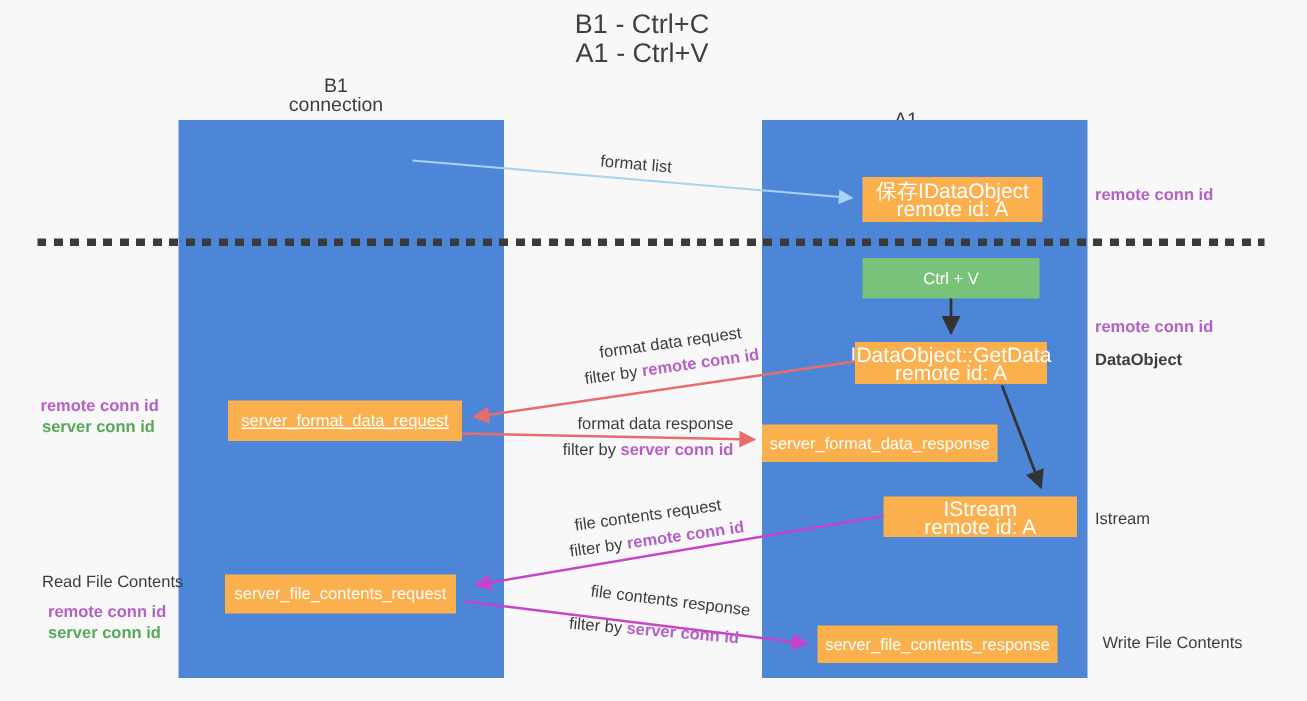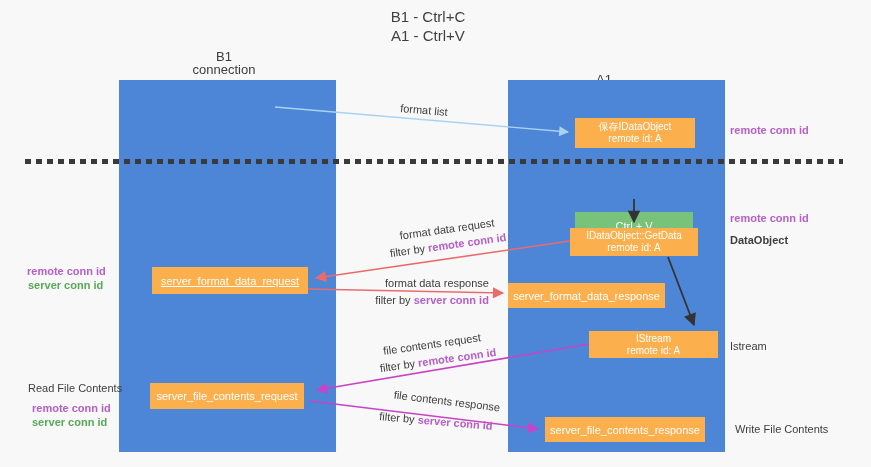--- a/index.html
+++ b/index.html
@@ -1,33 +1,33 @@
 <!DOCTYPE html>
 <html><head>
 <meta charset="utf-8">
 <style>
   html,body{margin:0;padding:0;}
   body{background:#f8f8f8;font-family:"Liberation Sans",sans-serif;}
   #canvas{position:relative;width:871px;height:467px;background:#f8f8f8;overflow:hidden;}
 
-  .title{position:absolute;transform:translateX(-50%);font-size:15px;color:#3f3f3f;
+  .title{position:absolute;transform:translateX(-50%);font-size:18px;color:#3f3f3f;
          text-align:center;line-height:19px;}
 
   .lane{position:absolute;background:#4d86d6;}
   .lane-header{position:absolute;transform:translateX(-50%);font-size:13px;color:#3d3d3d;
                text-align:center;line-height:13px;white-space:nowrap;}
 
   .divider{position:absolute;height:5px;
            background:repeating-linear-gradient(90deg,#3a3a3a 0 6px,transparent 6px 11px);}
 
   .box{position:absolute;display:flex;align-items:center;justify-content:center;
        color:#fff;font-size:11px;text-align:center;white-space:nowrap;}
   .box.green{background:#79c279;}
   .box.orange{background:#fbb04d;}
-  .box.two-line{flex-direction:column;font-size:10px;line-height:12px;}
+  .box.two-line{flex-direction:column;font-size:14px;line-height:12px;}
 
   .lbl{position:absolute;font-size:11px;color:#3d3d3d;white-space:nowrap;}
   .lbl.center{transform:translate(-50%,-50%);}
   .lbl.rn8{transform:translate(-50%,-50%) rotate(-8deg);}
   .lbl.rp7{transform:translate(-50%,-50%) rotate(7deg);}
   .lbl.rp5{transform:translate(-50%,-50%) rotate(5deg);}
 
   .purple{color:#b55fc7;font-weight:bold;}
   .greent{color:#55a957;font-weight:bold;}
 
@@ -56,21 +56,21 @@
   <div class="lane" style="left:508px;top:80px;width:217px;height:372px;"></div>
 
   <div class="divider" style="left:25px;top:159px;width:818px;"></div>
 
 
   <div class="box orange two-line" style="left:575px;top:118px;width:120px;height:30px;">
     <span>保存IDataObject</span>
     <span>remote id: A</span>
   </div>
 
-  <div class="box green" style="left:575px;top:172px;width:118px;height:27px;margin-top:40px;">
+  <div class="box green" style="left:575px;top:172px;width:118px;height:27px;">
     <span>Ctrl + V</span>
   </div>
 
   <div class="box orange two-line" style="left:570px;top:228px;width:128px;height:28px;">
     <span>IDataObject::GetData</span>
     <span>remote id: A</span>
   </div>
 
   <div class="box orange" style="left:152px;top:267px;width:156px;height:27px;text-decoration:underline;">
     <span>server_format_data_request</span>

